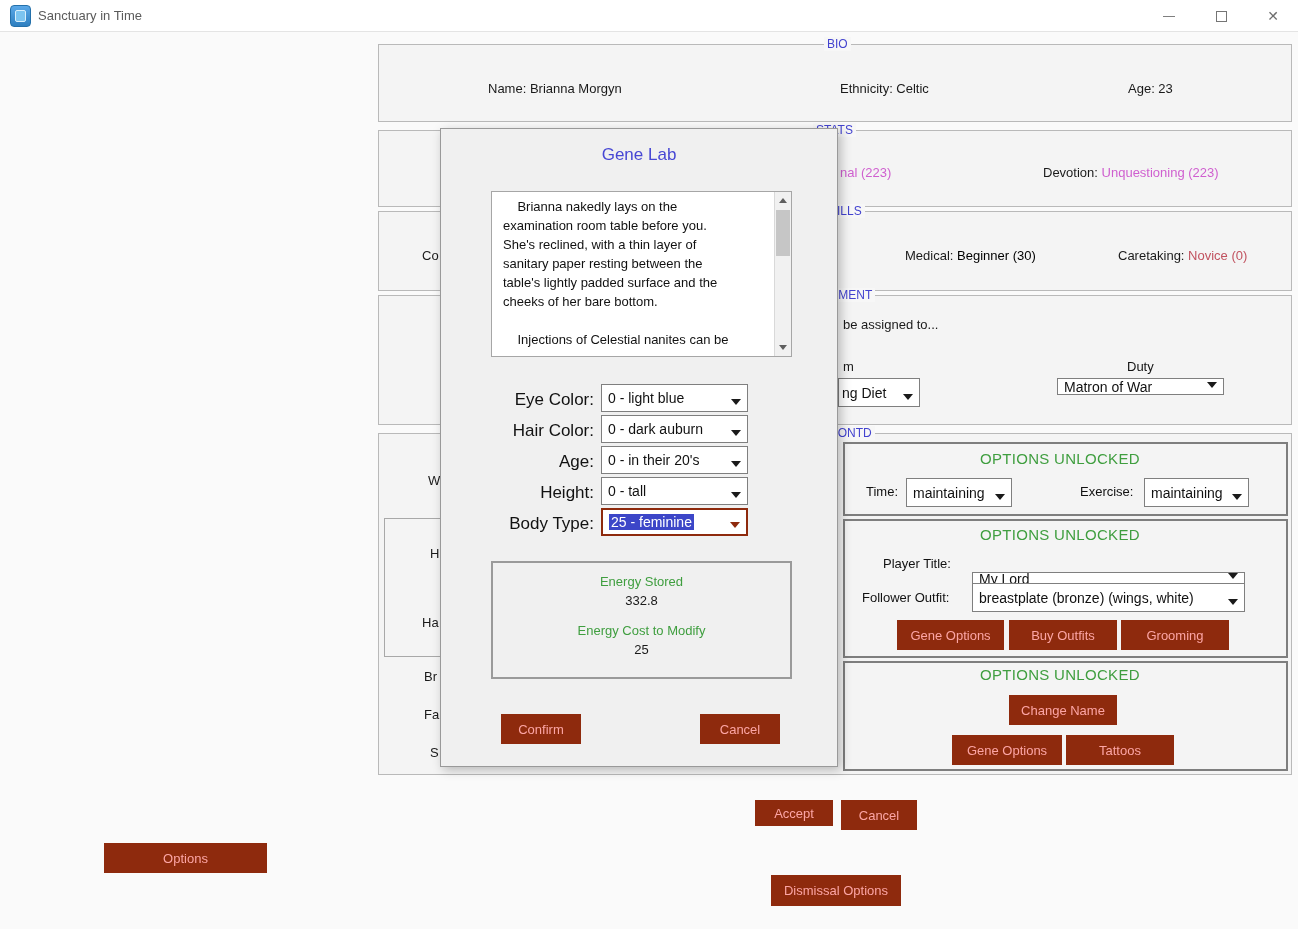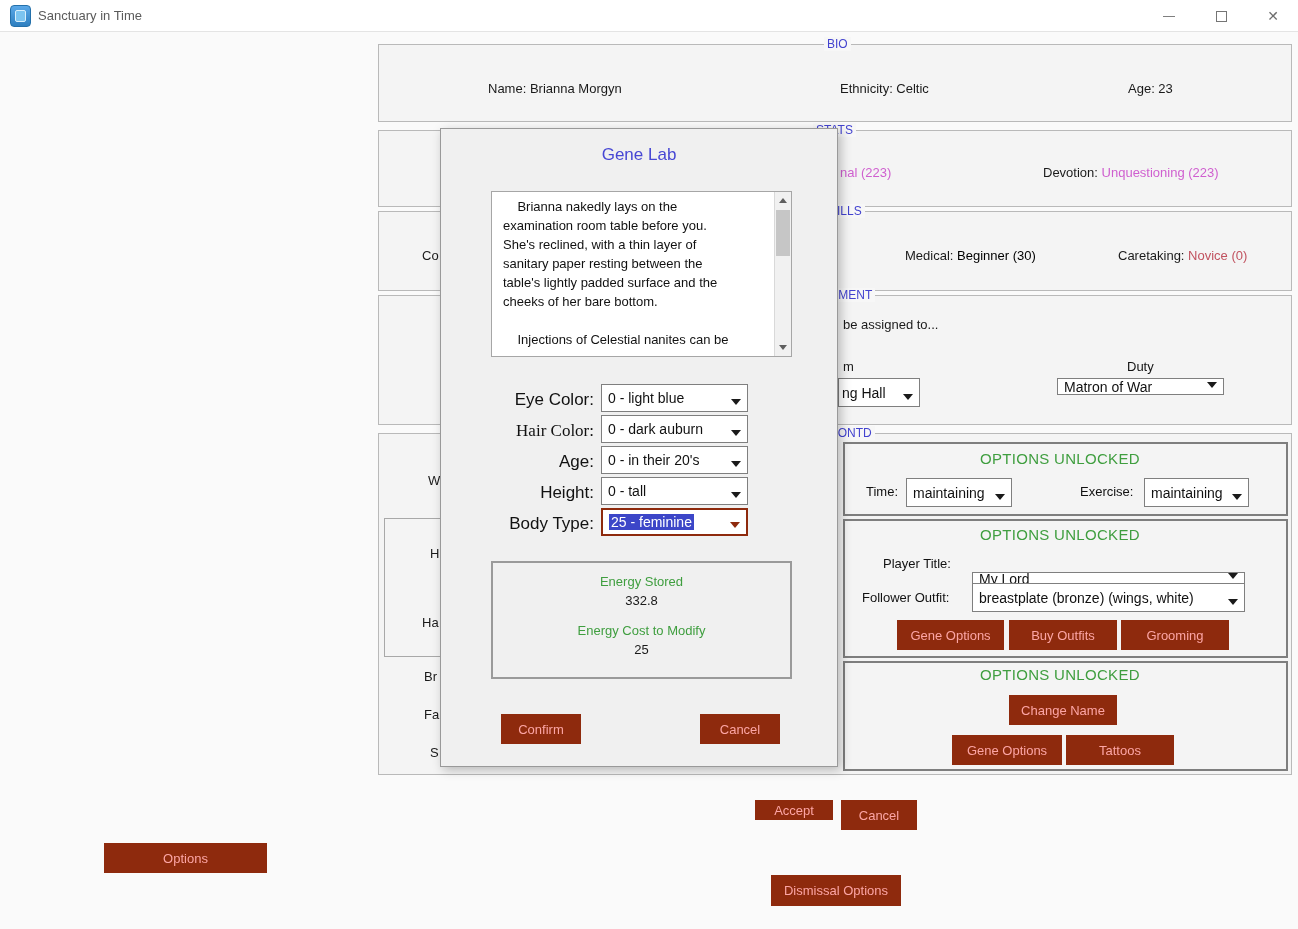--- a/index.html
+++ b/index.html
@@ -101,21 +101,21 @@
 <span class="legend" style="left:818px; top:204px;">SKILLS</span>
 <span class="frag" style="left:422px; top:248px;">Co</span>
 <span class="txt" style="left:905px; top:248px;"><span>Medical:</span> <span class="orange">Beginner (30)</span></span>
 <span class="txt" style="left:1118px; top:248px;"><span>Caretaking:</span> <span class="rose">Novice (0)</span></span>
 
 <div class="fs" style="left:378px; top:295px; width:914px; height:130px;"></div>
 <span class="legend" style="left:790px; top:288px;">ASSIGNMENT</span>
 <span class="frag" style="left:843px; top:317px;">be assigned to...</span>
 <span class="frag" style="left:843px; top:359px;">m</span>
 <div class="sel" style="left:838px; top:378px; width:82px; height:29px; padding-left:3px;">
-  <span>ng Hall</span>
+  <span>ng Diet</span>
   <span class="arr"></span>
 </div>
 <span class="sel-label" style="left:1127px; top:359px;">Duty</span>
 <div class="sel" style="left:1057px; top:378px; width:167px; height:17px;">
   <span>Matron of War</span>
   <span class="arr"></span>
 </div>
 
 <div class="fs" style="left:378px; top:433px; width:914px; height:342px;"></div>
 <span class="legend" style="left:826px; top:426px;">CONTD</span>
@@ -192,21 +192,21 @@
         </div>
     </div>
   </div>
 
   <span class="fl" style="left:8px; top:261px;">Eye Color:</span>
   <div class="sel gsel" style="top:255px;">
     <span>0 - light blue</span>
     <span class="arr"></span>
   </div>
 
-  <span class="fl" style="left:8px; top:292px;font-family:Liberation Serif, serif;">Hair Color:</span>
+  <span class="fl" style="left:8px; top:292px;">Hair Color:</span>
   <div class="sel gsel" style="top:286px;">
     <span>0 - dark auburn</span>
     <span class="arr"></span>
   </div>
 
   <span class="fl" style="left:8px; top:323px;">Age:</span>
   <div class="sel gsel" style="top:317px;">
     <span>0 - in their 20's</span>
     <span class="arr"></span>
   </div>
@@ -231,21 +231,21 @@
   </div>
 
   <div class="btn" style="left:60px; top:585px; width:80px; height:30px;">
       <span>Confirm</span>
     </div>
   <div class="btn" style="left:259px; top:585px; width:80px; height:30px;">
       <span>Cancel</span>
     </div>
 </div>
 
-<div class="btn" style="left:755px; top:800px; width:78px; height:20px;">
+<div class="btn" style="left:755px; top:800px; width:78px; height:26px;">
     <span>Accept</span>
   </div>
 <div class="btn" style="left:841px; top:800px; width:76px; height:30px;">
     <span>Cancel</span>
   </div>
 <div class="btn" style="left:104px; top:843px; width:163px; height:30px;">
     <span>Options</span>
   </div>
 <div class="btn" style="left:771px; top:875px; width:130px; height:31px;">
     <span>Dismissal Options</span>

